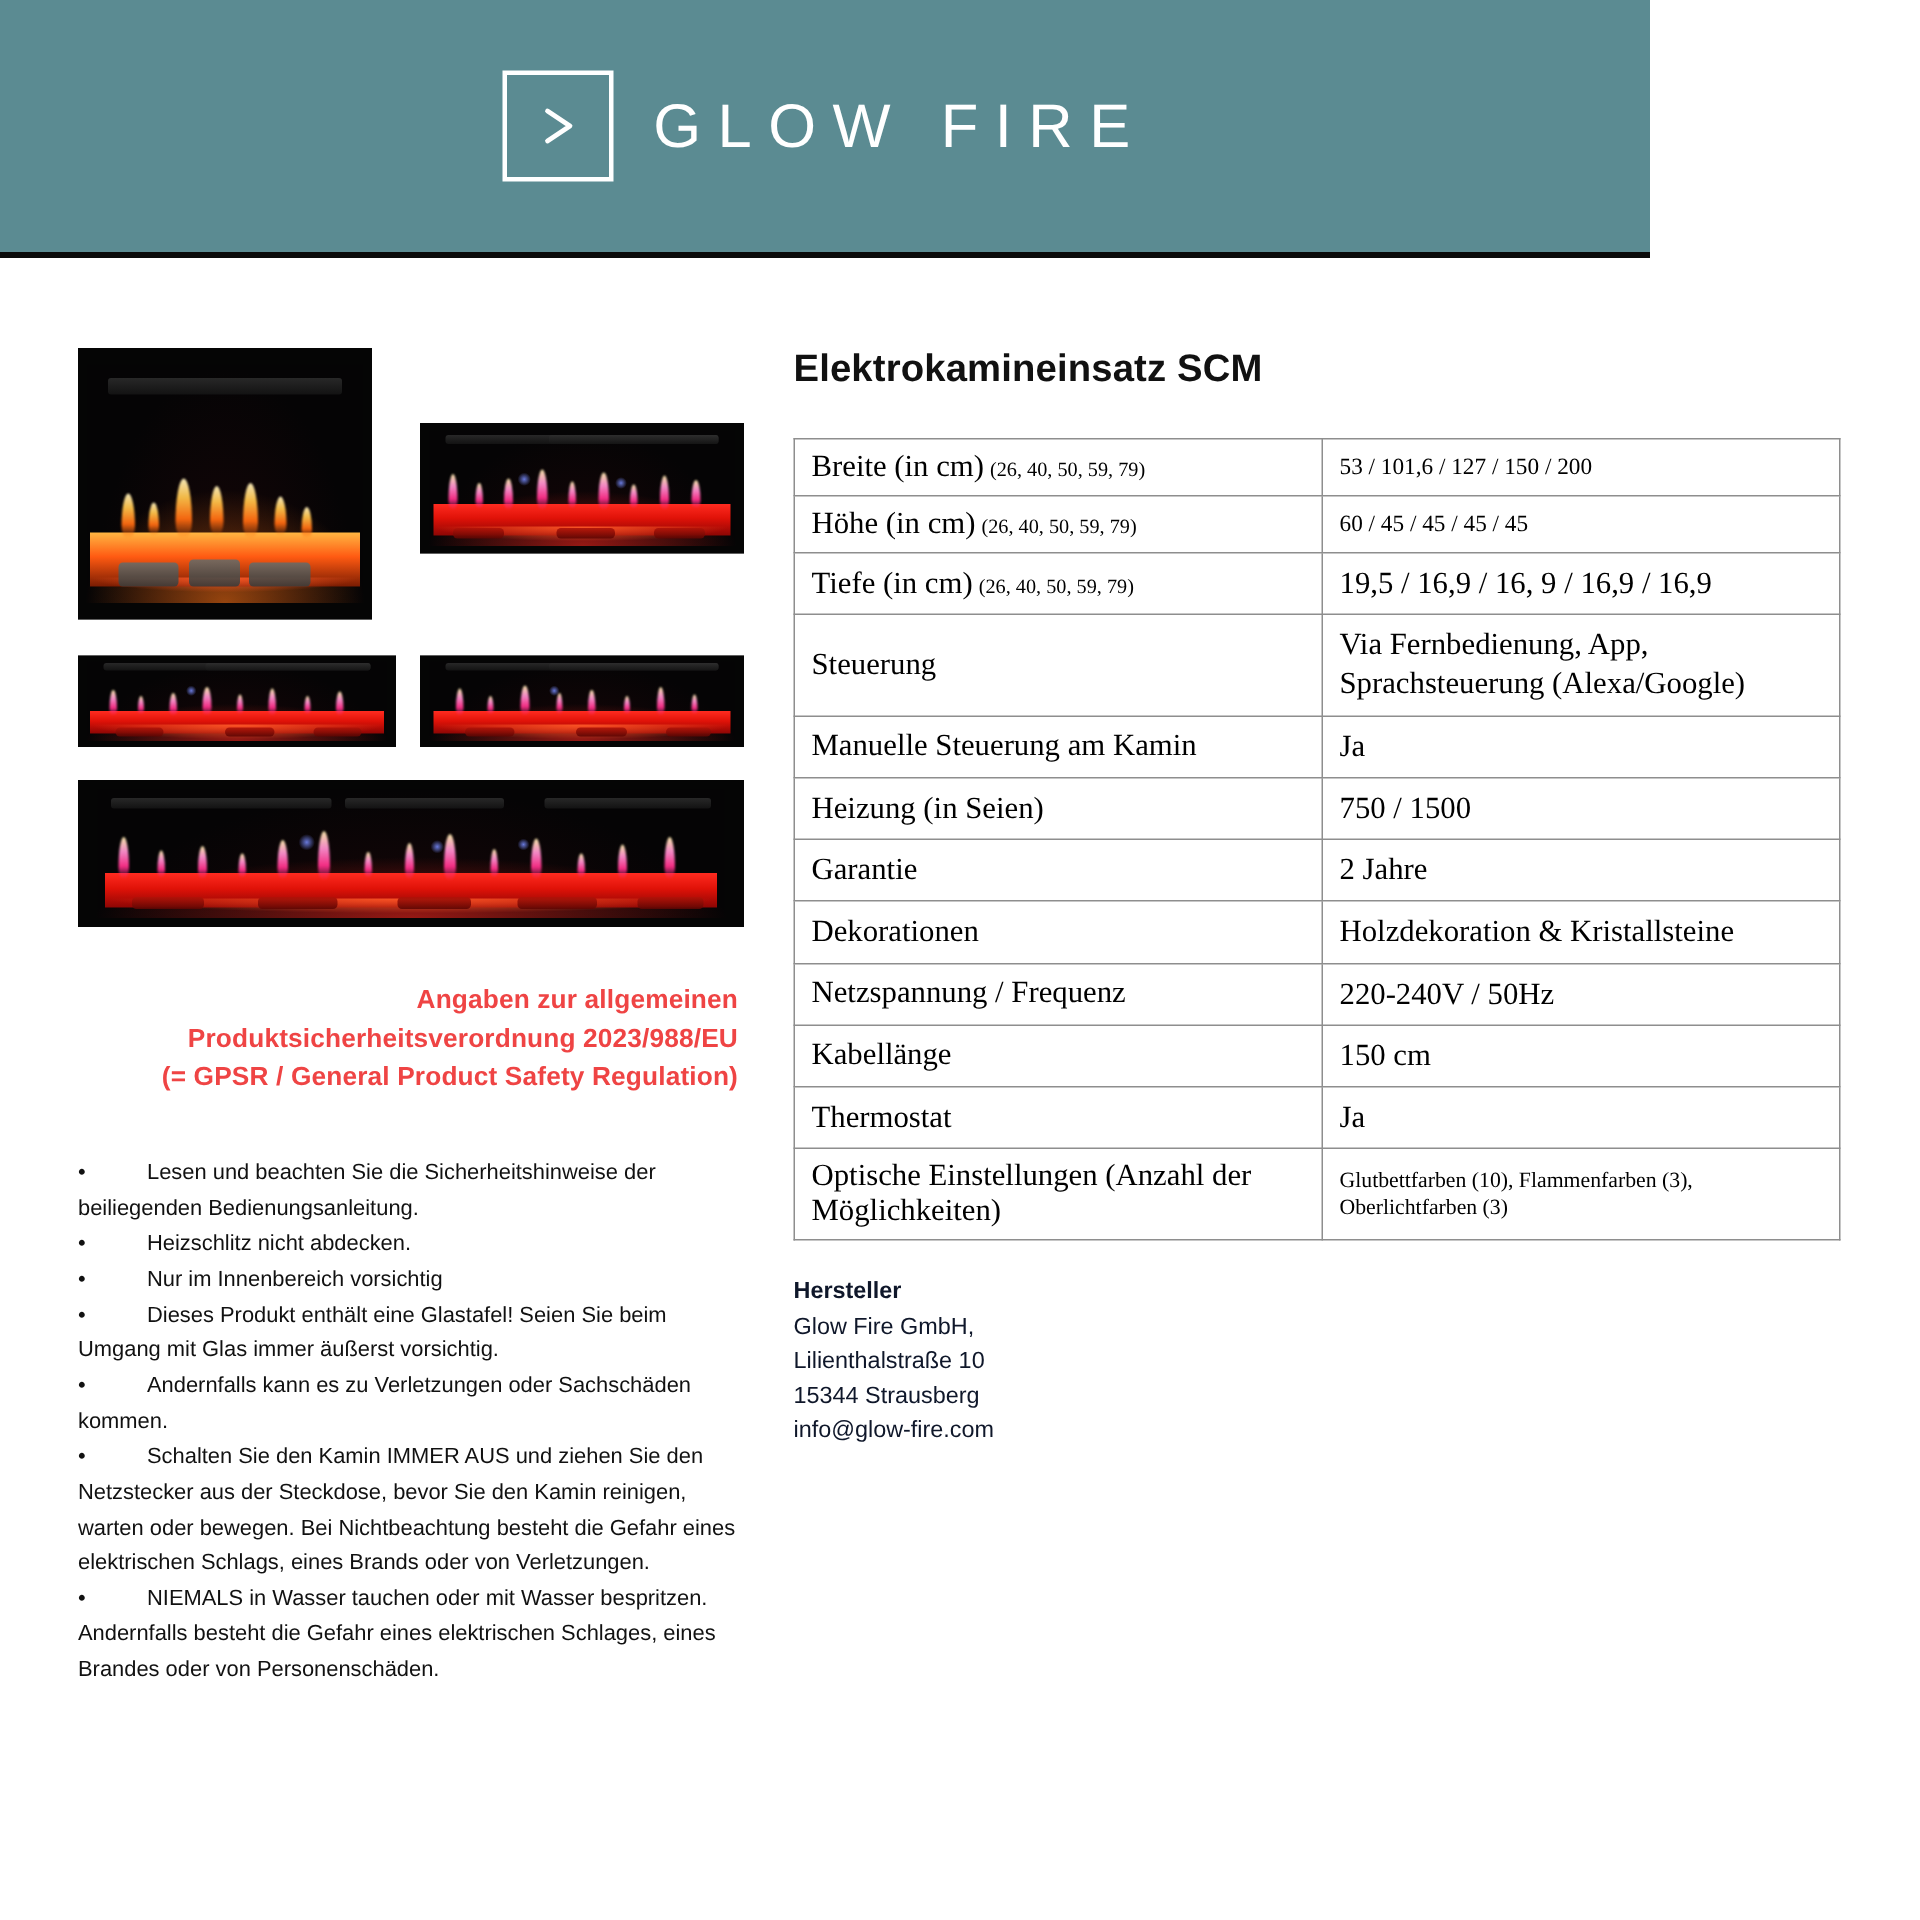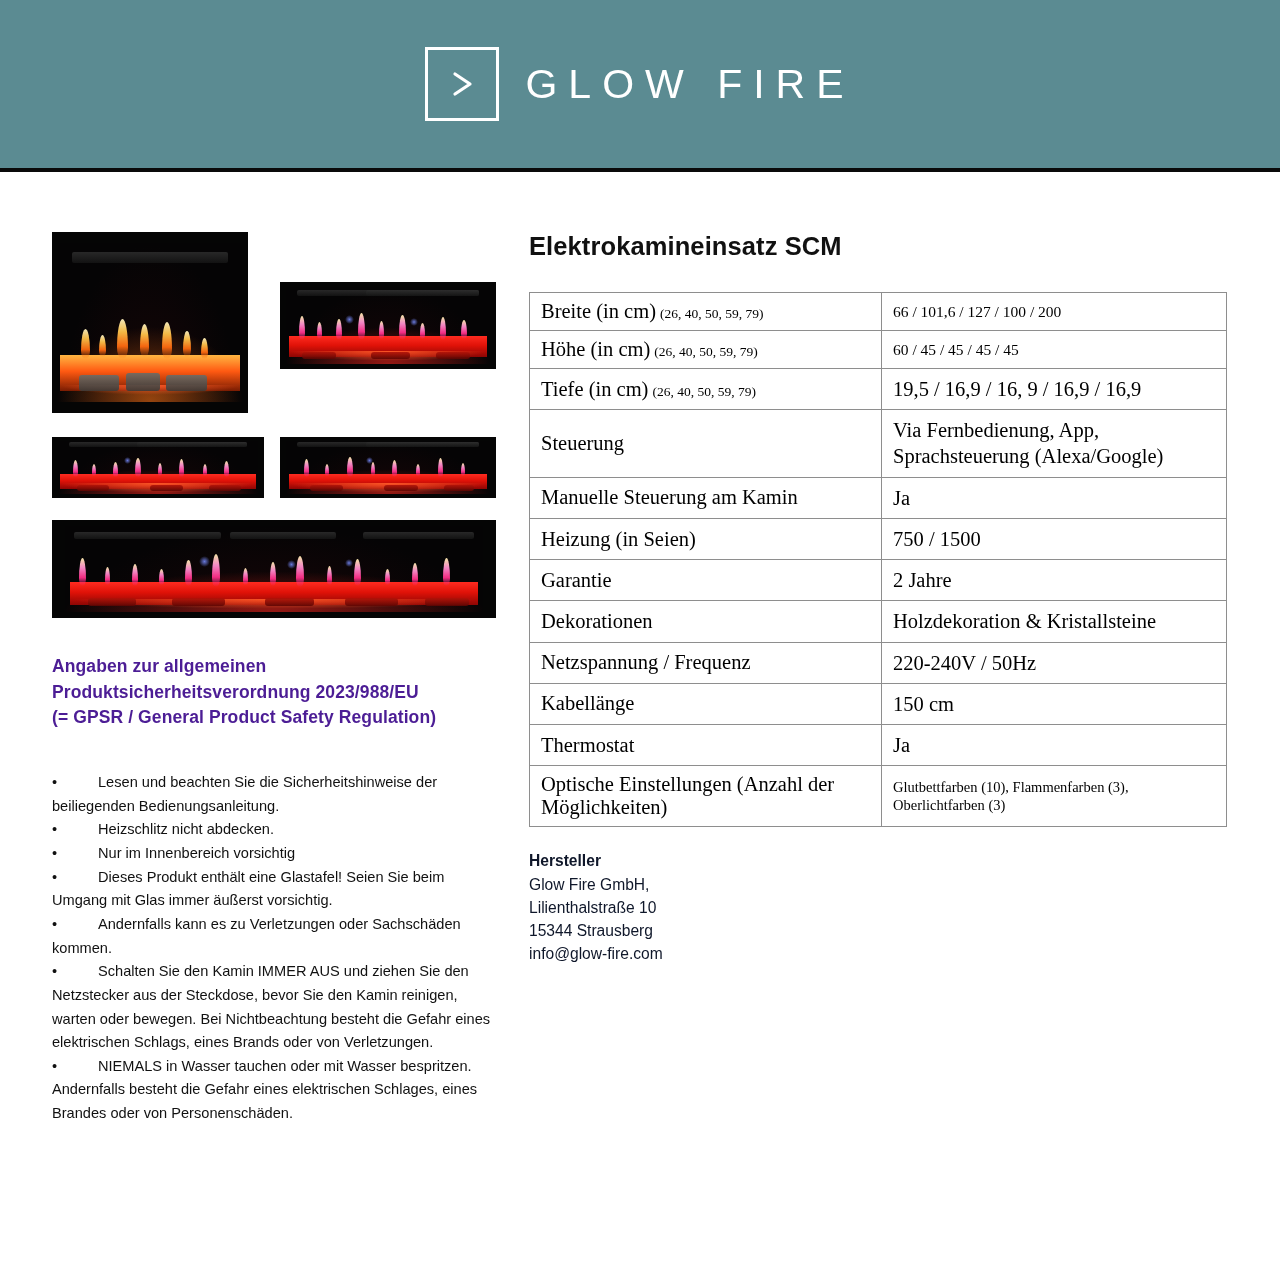--- a/index.html
+++ b/index.html
@@ -7,21 +7,21 @@
     width: 1280px; height: 1280px;
     background: #ffffff;
     font-family: "Liberation Sans", sans-serif;
     overflow: hidden;
   }
   .page { position: relative; width: 1280px; height: 1280px; }
 
   
   .header {
     position: absolute; left: 0; top: 0;
-    width: 1280px; height: 172px;
+    width: 1100px; height: 172px;
     background: #5b8b92;
     border-bottom: 4px solid #0a0a0a;
     display: flex; align-items: center; justify-content: center;
   }
   .brand { display: flex; align-items: center; gap: 26px; }
   .logo-box {
     width: 74px; height: 74px;
     border: 3px solid #ffffff;
     display: flex; align-items: center; justify-content: center;
   }
@@ -96,26 +96,26 @@
     position: absolute; bottom: 12%;
     background: linear-gradient(180deg, #6b6b66, #3b3b38);
     border-radius: 3px;
     opacity: .9;
   }
   .log.dark { background: linear-gradient(180deg, #b01208, #5d0603); }
 
   
   .gpsr-title {
     margin-top: 26px;
-    text-align: left;
+    text-align: right;
     font-size: 17.5px;
     font-weight: 700;
     line-height: 1.47;
     letter-spacing: .1px;
-    color: #4c1d95;
+    color: #ef4444;
   }
   .bullets {
     margin-top: 40px;
     font-size: 14.6px;
     line-height: 1.62;
     color: #111;
     font-stretch: condensed;
   }
   .bullet { display: block; margin: 0; text-align: left; }
   .bullet .dot { display: inline-block; width: 46px; }
@@ -315,21 +315,21 @@
   </div>
 
   <div class="right-col">
 
     <h1 class="product-title">Elektrokamineinsatz SCM</h1>
 
     <table class="spec-table">
       <tbody>
         <tr>
           <td class="k"><span class="k-main">Breite (in cm)</span> <span class="k-sub">(26, 40, 50, 59, 79)</span></td>
-          <td class="v"><span class="v-txt sm">66 / 101,6 / 127 / 100 / 200</span></td>
+          <td class="v"><span class="v-txt sm">53 / 101,6 / 127 / 150 / 200</span></td>
         </tr>
         <tr>
           <td class="k"><span class="k-main">Höhe (in cm)</span> <span class="k-sub">(26, 40, 50, 59, 79)</span></td>
           <td class="v"><span class="v-txt sm">60 / 45 / 45 / 45 / 45</span></td>
         </tr>
         <tr>
           <td class="k"><span class="k-main">Tiefe (in cm)</span> <span class="k-sub">(26, 40, 50, 59, 79)</span></td>
           <td class="v"><span class="v-txt">19,5 / 16,9 / 16, 9 / 16,9 / 16,9</span></td>
         </tr>
         <tr>

